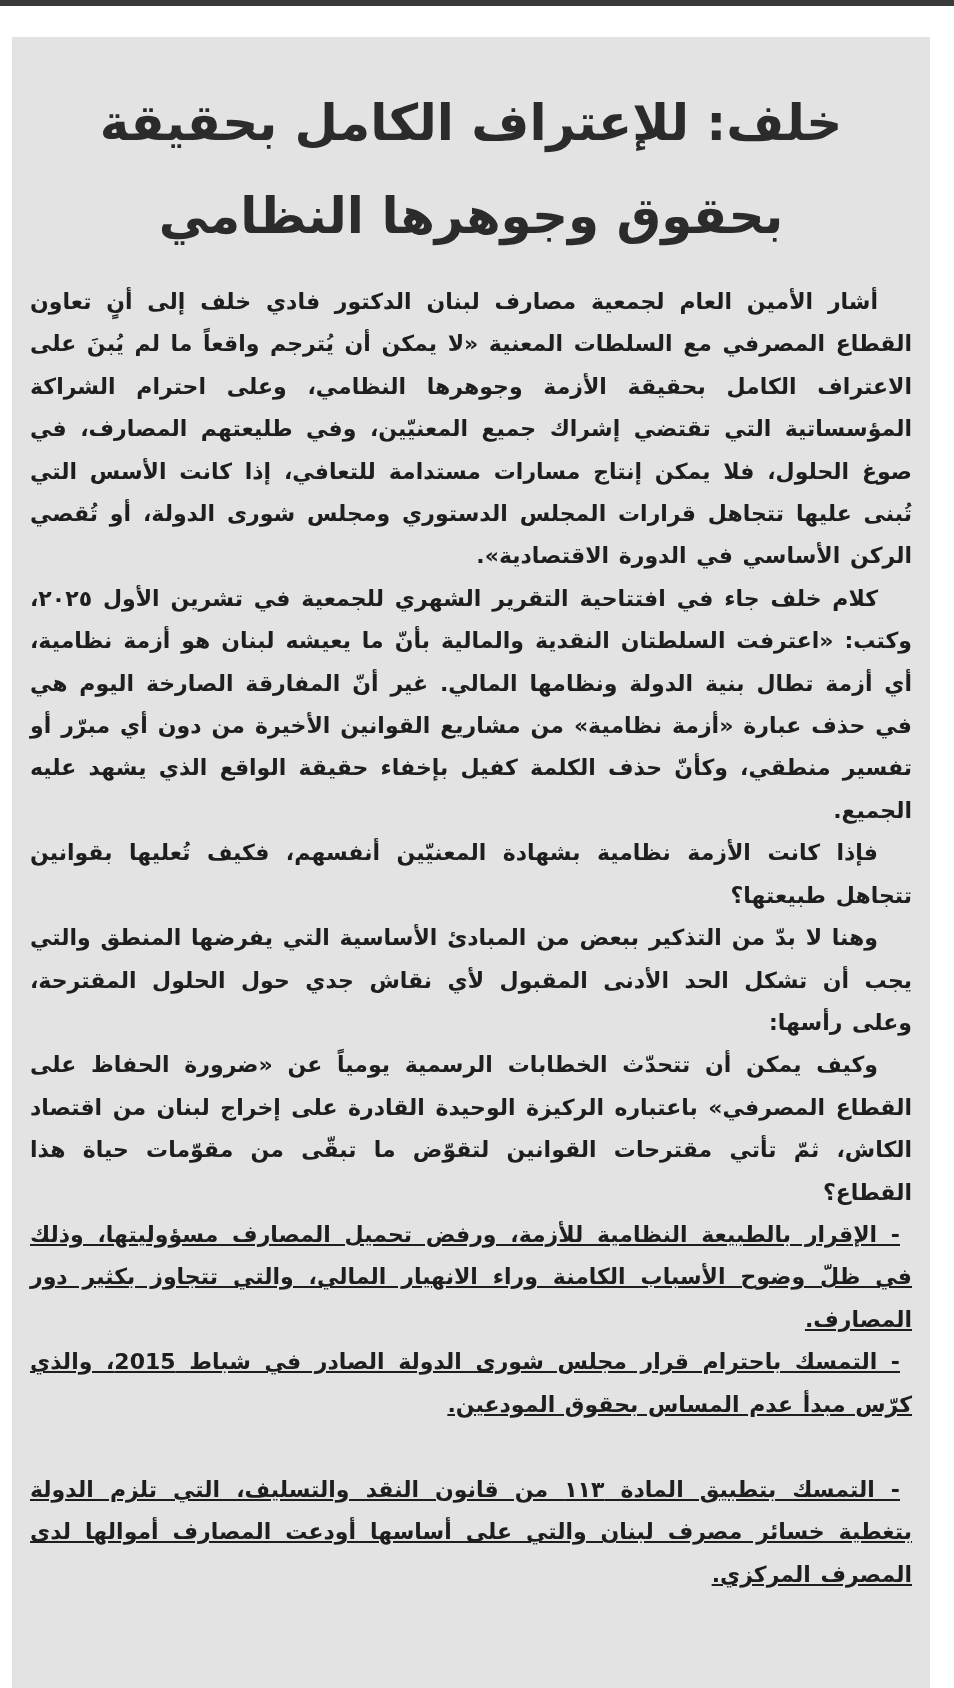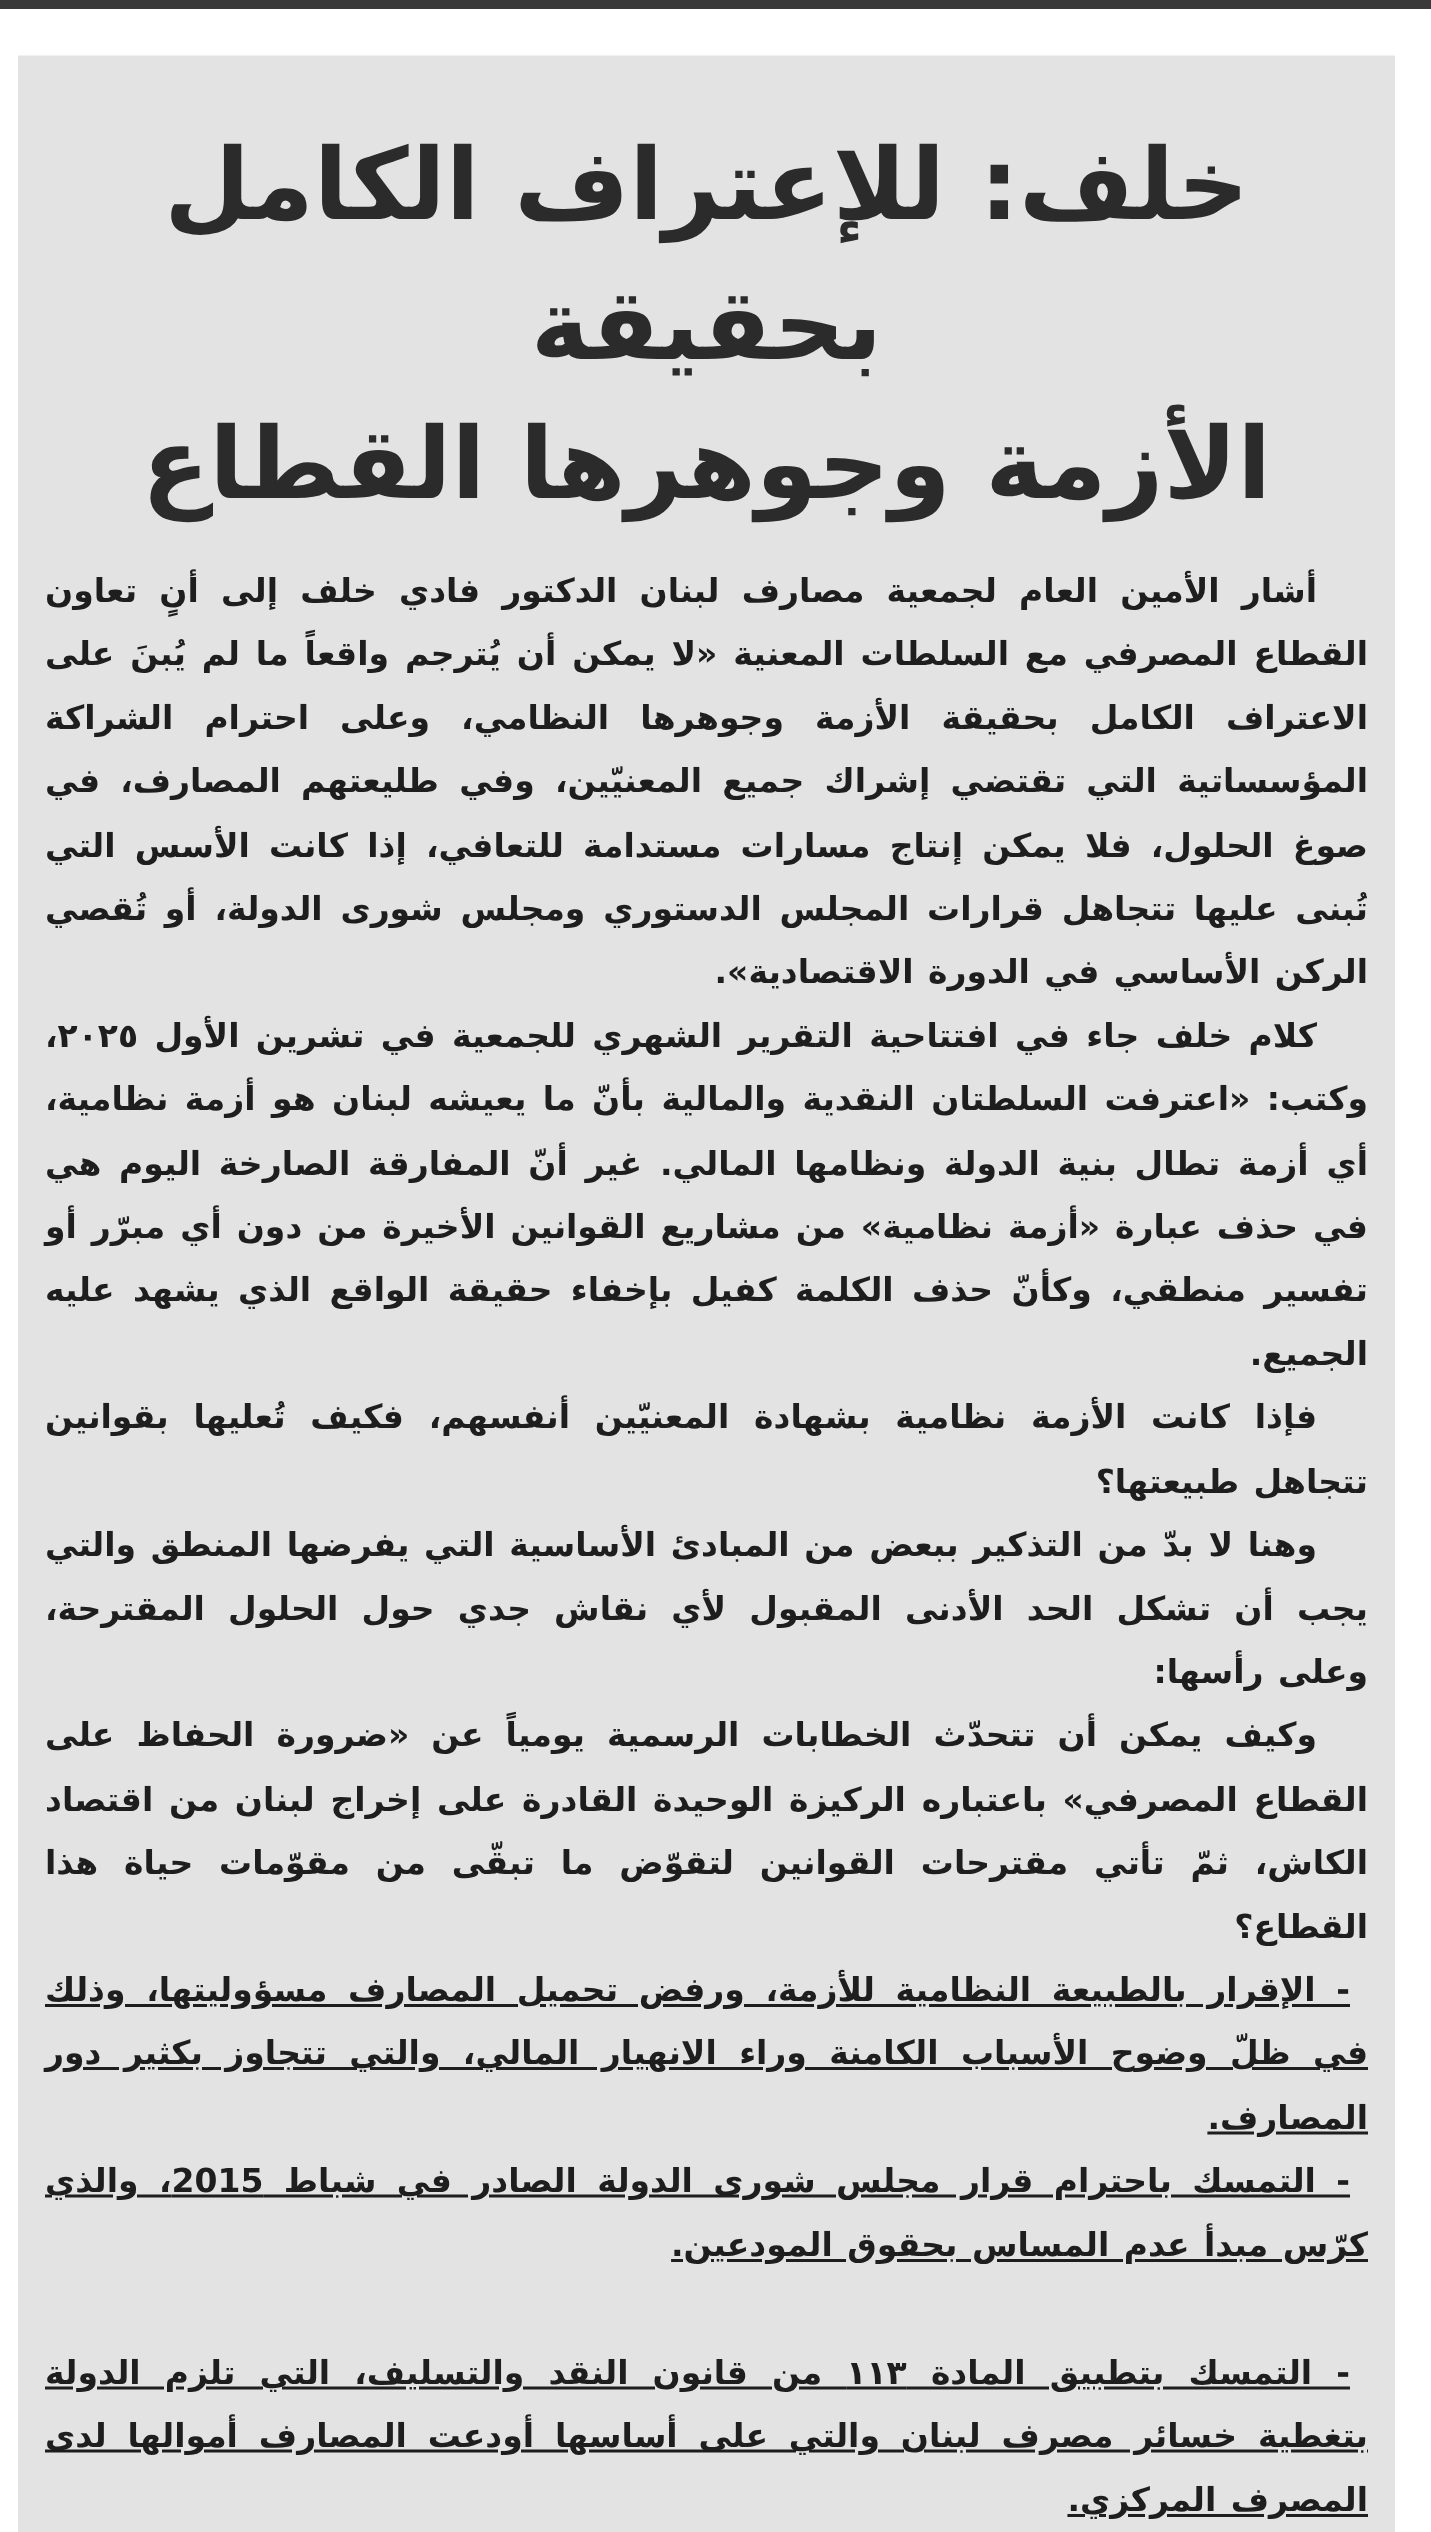--- a/index.html
+++ b/index.html
@@ -23,21 +23,21 @@
     background: var(--article-bg, #e3e3e3);
     box-sizing: border-box;
     padding: 0 18px;
     direction: rtl;
   }
 
   .headline {
     margin: 40px 8px 18px;
     text-align: center;
     font-weight: bold;
-    font-size: 66px;
+    font-size: 50px;
     line-height: 93px;
     color: var(--headline-color, #2b2b2b);
     letter-spacing: 0;
   }
 
   .body-text { margin-top: 10px; }
 
   .para {
     margin: 0;
     font-size: 22px;
@@ -55,21 +55,21 @@
 <body>
 
 <div class="canvas">
 
   <div class="top-rule"></div>
 
   <div class="article">
 
     <h1 class="headline">
       <div>خلف: للإعتراف الكامل بحقيقة</div>
-      <div>الأزمة وجوهرها القطاع</div>
+      <div>بحقوق وجوهرها النظامي</div>
     </h1>
 
     <div class="body-text">
       <p class="para">أشار الأمين العام لجمعية مصارف لبنان الدكتور فادي خلف إلى أنٍ تعاون القطاع المصرفي مع السلطات المعنية «لا يمكن أن يُترجم واقعاً ما لم يُبنَ على الاعتراف الكامل بحقيقة الأزمة وجوهرها النظامي، وعلى احترام الشراكة المؤسساتية التي تقتضي إشراك جميع المعنيّين، وفي طليعتهم المصارف، في صوغ الحلول، فلا يمكن إنتاج مسارات مستدامة للتعافي، إذا كانت الأسس التي تُبنى عليها تتجاهل قرارات المجلس الدستوري ومجلس شورى الدولة، أو تُقصي الركن الأساسي في الدورة الاقتصادية».</p>
       <p class="para">كلام خلف جاء في افتتاحية التقرير الشهري للجمعية في تشرين الأول ٢٠٢٥، وكتب: «اعترفت السلطتان النقدية والمالية بأنّ ما يعيشه لبنان هو أزمة نظامية، أي أزمة تطال بنية الدولة ونظامها المالي. غير أنّ المفارقة الصارخة اليوم هي في حذف عبارة «أزمة نظامية» من مشاريع القوانين الأخيرة من دون أي مبرّر أو تفسير منطقي، وكأنّ حذف الكلمة كفيل بإخفاء حقيقة الواقع الذي يشهد عليه الجميع.</p>
       <p class="para">فإذا كانت الأزمة نظامية بشهادة المعنيّين أنفسهم، فكيف تُعليها بقوانين تتجاهل طبيعتها؟</p>
       <p class="para">وهنا لا بدّ من التذكير ببعض من المبادئ الأساسية التي يفرضها المنطق والتي يجب أن تشكل الحد الأدنى المقبول لأي نقاش جدي حول الحلول المقترحة، وعلى رأسها:</p>
       <p class="para">وكيف يمكن أن تتحدّث الخطابات الرسمية يومياً عن «ضرورة الحفاظ على القطاع المصرفي» باعتباره الركيزة الوحيدة القادرة على إخراج لبنان من اقتصاد الكاش، ثمّ تأتي مقترحات القوانين لتقوّض ما تبقّى من مقوّمات حياة هذا القطاع؟</p>
       <p class="para bullet">- الإقرار بالطبيعة النظامية للأزمة، ورفض تحميل المصارف مسؤوليتها، وذلك في ظلّ وضوح الأسباب الكامنة وراء الانهيار المالي، والتي تتجاوز بكثير دور المصارف.</p>
       <p class="para bullet">- التمسك باحترام قرار مجلس شورى الدولة الصادر في شباط 2015، والذي كرّس مبدأ عدم المساس بحقوق المودعين.</p>

